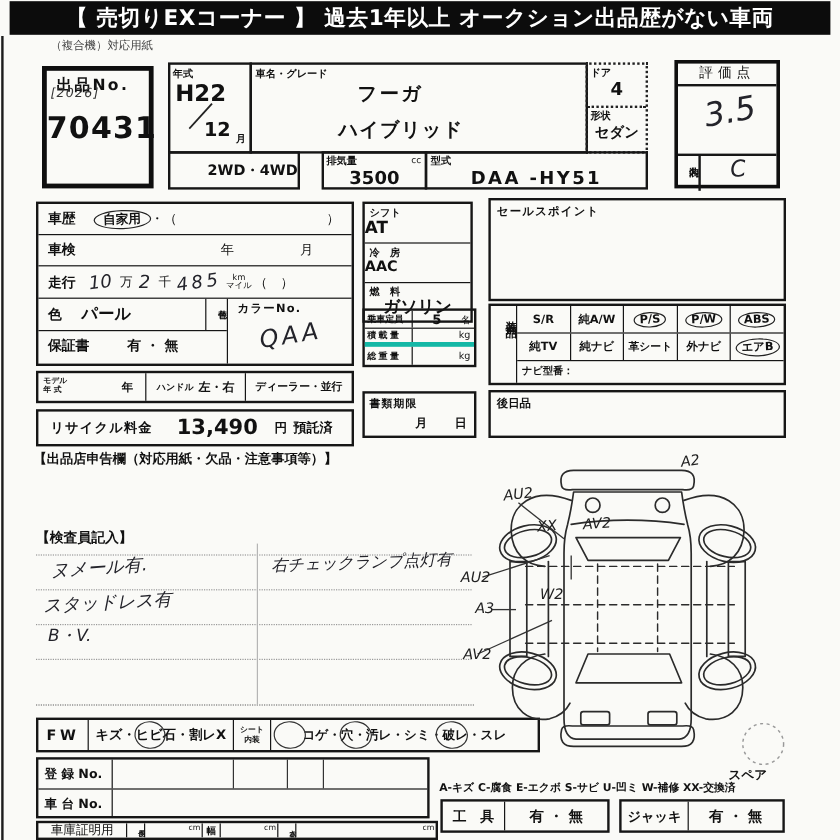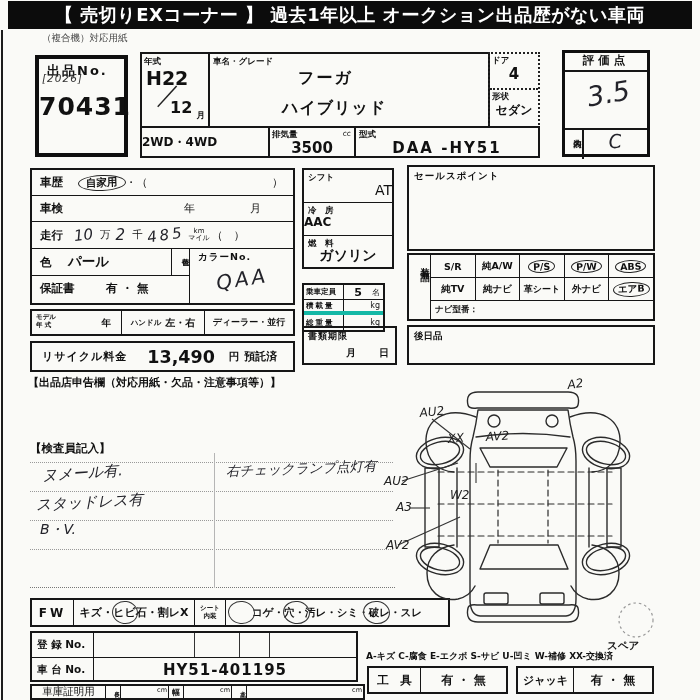--- a/index.html
+++ b/index.html
@@ -46,35 +46,35 @@
 <div class="abs" style="left:488px;top:52px;width:52px;height:76px;border:2px dotted #222">
   <div style="height:36px;border-bottom:2px dotted #222;position:relative;box-sizing:border-box">
     <div class="abs lbl" style="left:2px;top:1px">ドア</div>
     <div class="abs" style="left:0;top:11px;width:100%;text-align:center;font-size:15px;font-weight:bold">4</div>
   </div>
   <div style="position:relative;height:36px">
     <div class="abs lbl" style="left:2px;top:1px">形状</div>
     <div class="abs" style="left:0;top:12px;width:100%;text-align:center;font-size:12px;font-weight:bold">セダン</div>
   </div>
 </div>
-<div class="abs bd row" style="left:140px;top:126px;width:130px;height:32px;justify-content:flex-start;font-size:12px;font-weight:bold">
+<div class="abs bd row" style="left:140px;top:126px;width:110px;height:32px;justify-content:flex-end;font-size:12px;font-weight:bold">
   <span>2WD・4WD</span>
 </div>
 <div class="abs bd" style="left:268px;top:126px;width:88px;height:32px">
   <div class="abs lbl" style="left:2px;top:1px">排気量</div>
   <div class="abs" style="right:3px;top:1px;font-size:7.5px">cc</div>
   <div class="abs" style="left:0;top:11px;width:100%;text-align:center;font-size:15px;font-weight:bold">3500</div>
 </div>
 <div class="abs bd" style="left:354px;top:126px;width:186px;height:32px">
   <div class="abs lbl" style="left:3px;top:1px">型式</div>
   <div class="abs" style="left:0;top:11px;width:100%;text-align:center;font-size:15px;font-weight:bold;letter-spacing:2px">DAA -HY51</div>
 </div>
 
 <div class="abs" style="left:562px;top:50px;width:88px;height:107px;border:3px solid #0f0f0f">
-  <div style="height:17px;border-bottom:2px solid #161616;text-align:center;font-size:11.5px;font-weight:bold;letter-spacing:4px">評価点</div>
+  <div style="height:17px;border-bottom:2px solid #161616;text-align:center;font-size:11.5px;font-weight:normal;letter-spacing:4px">評価点</div>
   <div style="position:relative;height:56px">
     <div class="abs hw" style="left:22px;top:6px;font-size:27px;transform:rotate(-10deg)">3.5</div>
   </div>
   <div style="height:29px;border-top:2px solid #161616;display:flex">
     <div class="vert" style="width:19px;border-right:2px solid #161616;font-size:8.5px;font-weight:bold;padding:2px 0 0 4px;box-sizing:border-box">内装</div>
     <div class="hw" style="flex:1;text-align:center;font-size:19px;transform:rotate(-6deg)">C</div>
   </div>
 </div>
 
 <div class="abs bd" style="left:30px;top:168px;width:265px;height:137px">
@@ -142,32 +142,32 @@
   <span style="font-size:11px;font-weight:bold;padding-left:10px;letter-spacing:1px">リサイクル料金</span>
   <span style="font-size:17.5px;font-weight:bold;margin-left:20px">13,490</span>
   <span style="font-size:10.5px;font-weight:bold;margin-left:14px">円</span>
   <span style="font-size:11px;font-weight:bold;margin-left:5px">預託済</span>
 </div>
 <div class="abs" style="left:28px;top:375px;font-size:11px;font-weight:bold">【出品店申告欄（対応用紙・欠品・注意事項等）】</div>
 
 <div class="abs bd" style="left:302px;top:168px;width:92px;height:101px">
   <div style="height:32px;border-bottom:1.5px solid #161616;position:relative">
     <div class="abs lbl" style="left:4px;top:2px">シフト</div>
-    <div class="abs" style="left:0;top:12px;width:100%;text-align:right;font-size:14px;font-weight:normal">AT</div>
+    <div class="abs" style="left:0;top:12px;width:100%;text-align:left;font-size:14px;font-weight:bold">AT</div>
   </div>
   <div style="height:32px;border-bottom:1.5px solid #161616;position:relative">
     <div class="abs lbl" style="left:4px;top:2px">冷　房</div>
     <div class="abs" style="left:0;top:12px;width:100%;text-align:left;font-size:12px;font-weight:bold">AAC</div>
   </div>
   <div style="height:32px;position:relative">
     <div class="abs lbl" style="left:4px;top:2px">燃　料</div>
     <div class="abs" style="left:0;top:11px;width:100%;text-align:center;font-size:14px;font-weight:bold">ガソリン</div>
   </div>
 </div>
-<div class="abs bd" style="left:302px;top:283px;width:83px;height:49px">
+<div class="abs bd" style="left:302px;top:257px;width:95px;height:49px">
   <div class="row" style="height:15px;border-bottom:1px solid #161616">
     <span style="width:40px;border-right:1px solid #161616;font-size:7.5px;font-weight:bold;padding-left:2px;height:100%;display:flex;align-items:center;box-sizing:border-box">乗車定員</span>
     <span style="flex:1;text-align:center;font-size:11px;font-weight:bold">5</span>
     <span style="font-size:8px;padding-right:3px">名</span>
   </div>
   <div class="row" style="height:15px;border-bottom:4px solid #14b8a6">
     <span style="width:40px;border-right:1px solid #161616;font-size:7.5px;font-weight:bold;padding-left:2px;letter-spacing:2px;height:100%;display:flex;align-items:center;box-sizing:border-box">積載量</span>
     <span style="flex:1"></span>
     <span style="font-size:8px;padding-right:3px">kg</span>
   </div>
@@ -266,21 +266,20 @@
   <div class="row" style="height:25px;border-bottom:1.5px solid #161616">
     <span style="width:62px;border-right:1.5px solid #161616;font-size:10.5px;font-weight:bold;padding-left:5px;height:100%;display:flex;align-items:center;box-sizing:border-box">登 録 No.</span>
     <span style="flex:1;position:relative;height:100%">
       <span class="abs" style="left:100px;top:0;width:1px;height:100%;background:#333"></span>
       <span class="abs" style="left:145px;top:0;width:1px;height:100%;background:#333"></span>
       <span class="abs" style="left:175px;top:0;width:1px;height:100%;background:#333"></span>
     </span>
   </div>
   <div class="row" style="height:23px">
     <span style="width:62px;border-right:1.5px solid #161616;font-size:10.5px;font-weight:bold;padding-left:5px;height:100%;display:flex;align-items:center;box-sizing:border-box">車 台 No.</span>
-    <span style="flex:1;text-align:center;font-size:15px;font-weight:bold;letter-spacing:1px">HY51-401195</span>
   </div>
 </div>
 
 <div class="abs bd" style="left:30px;top:684px;width:335px;height:16px;display:flex;overflow:hidden">
   <span class="row" style="width:74px;border-right:1.5px solid #161616;justify-content:center;font-size:10.5px;font-weight:normal">車庫証明用</span>
   <span class="vert" style="width:15px;border-right:1px solid #161616;font-size:6px;font-weight:bold;padding:1px 0 0 4px;box-sizing:border-box">長さ</span>
   <span style="width:48px;border-right:1px solid #161616;position:relative;box-sizing:border-box">
     <span class="abs" style="right:1px;top:0;font-size:6.5px">cm</span>
   </span>
   <span class="row" style="width:15px;border-right:1px solid #161616;justify-content:center;font-size:8px;font-weight:bold;box-sizing:border-box">幅</span>

